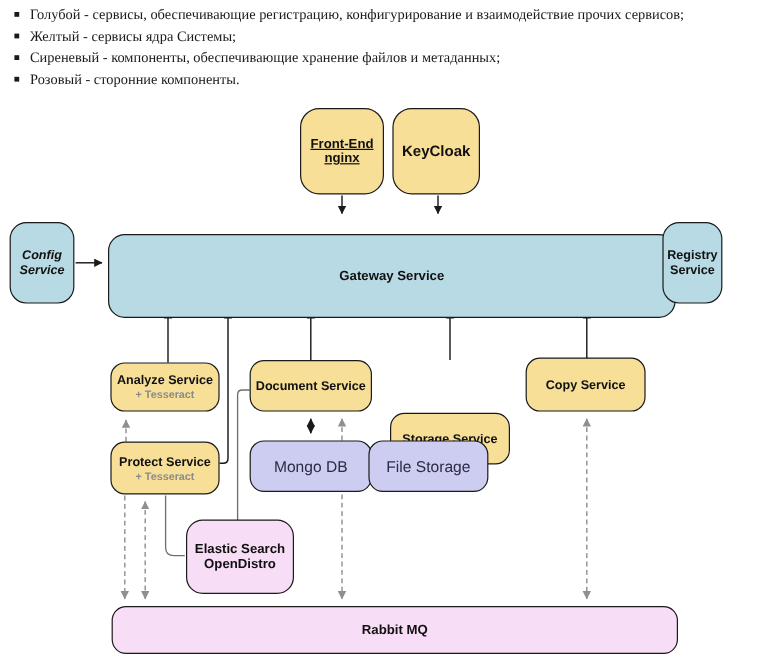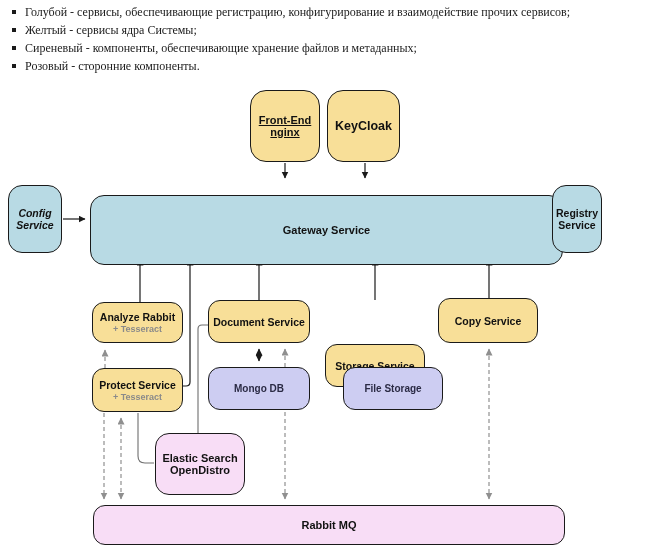--- a/index.html
+++ b/index.html
@@ -20,21 +20,21 @@
     display:flex;flex-direction:column;align-items:center;justify-content:center;
     text-align:center;font-weight:bold;color:#111;font-size:10.5px;line-height:12px;
     border-radius:12px;}
   .blue{background:#b8dae4;}
   .yellow{background:#f8df98;}
   .lilac{background:#cdcdf2;}
   .pink{background:#f8ddf6;}
   .r16{border-radius:16px;}
   .r14{border-radius:14px;}
   .sub{font-size:9px;color:#8a8a8a;font-weight:bold;line-height:10px;margin-top:1px;}
-  .plain{font-weight:bold;color:#2b2b45;font-size:10px;}
+  .plain{font-weight:normal;color:#2b2b45;font-size:13px;}
   .big{font-size:12.5px;}
 </style>
 </head>
 <body>
 
 <div class="stage">
 
   <div class="legend">
     <div class="legend-row">
       <span class="bullet"></span>
@@ -106,21 +106,21 @@
 
   <div class="node blue r14" style="left:90px;top:183px;width:473px;height:70px;font-size:11px;margin-top:12px;">
     <span>Gateway Service</span>
   </div>
 
   <div class="node blue r14" style="left:552px;top:185px;width:50px;height:68px;">
     <span>Registry Service</span>
   </div>
 
   <div class="node yellow" style="left:92px;top:302px;width:91px;height:41px;">
-    <span>Analyze Rabbit</span>
+    <span>Analyze Service</span>
     <span class="sub">+ Tesseract</span>
   </div>
 
   <div class="node yellow" style="left:208px;top:300px;width:102px;height:43px;">
     <span>Document Service</span>
   </div>
 
   <div class="node yellow" style="left:325px;top:300px;width:100px;height:43px;margin-top:44px;">
     <span>Storage Service</span>
   </div>
@@ -131,21 +131,21 @@
 
   <div class="node yellow" style="left:92px;top:368px;width:91px;height:44px;">
     <span>Protect Service</span>
     <span class="sub">+ Tesseract</span>
   </div>
 
   <div class="node lilac" style="left:208px;top:367px;width:102px;height:43px;">
     <span class="plain">Mongo DB</span>
   </div>
 
-  <div class="node lilac" style="left:343px;top:367px;width:100px;height:43px;">
+  <div class="node lilac" style="left:307px;top:367px;width:100px;height:43px;">
     <span class="plain">File Storage</span>
   </div>
 
   <div class="node pink" style="left:93px;top:505px;width:472px;height:40px;font-size:11px;">
     <span>Rabbit MQ</span>
   </div>
 
   <div class="node pink r14" style="left:155px;top:433px;width:90px;height:62px;font-size:11px;">
     <span>Elastic Search OpenDistro</span>
   </div>

